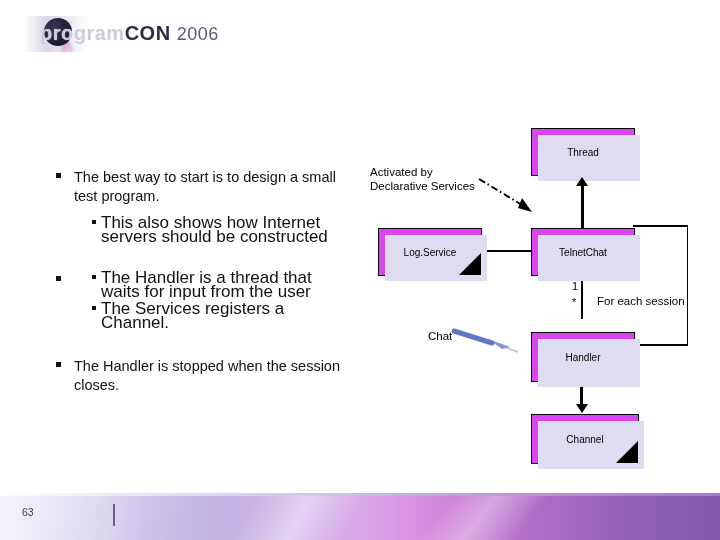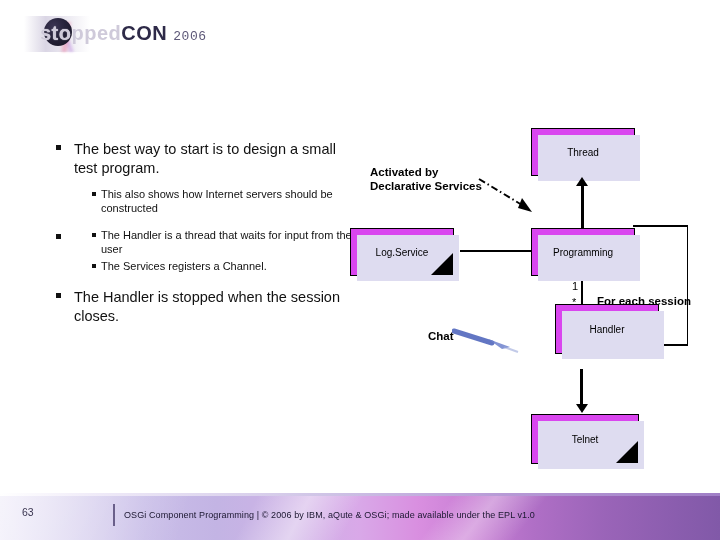--- a/index.html
+++ b/index.html
@@ -71,22 +71,21 @@
     font-weight: 700;
     text-shadow: 0 0 1px rgba(255,255,255,0.9);
   }
   .logo-con {
     color: #2e2a48;
     font-weight: 700;
   }
   .logo-year {
     color: #5d5878;
     font-weight: 400;
-    font-size: 13px;
-    font-family: Liberation Mono, monospace;
+    font-size: 18px;
   }
 
   
   #title {
     position: absolute;
     left: 18px;
     top: 70px;
     font-size: 27px;
     color: #2b2850;
     letter-spacing: 0.2px;
@@ -101,33 +100,34 @@
     width: 300px;
   }
   .blk { margin-bottom: 10px; }
   .b1 {
     position: relative;
     padding-left: 22px;
     font-size: 14.5px;
     line-height: 19px;
     color: #111111;
     margin-bottom: 6px;
+    margin-top: 28px;
   }
   .b1 .mk {
     position: absolute;
     left: 4px;
     top: 5px;
     width: 5px;
     height: 5px;
     background: #111111;
   }
   .b2 {
     position: relative;
     padding-left: 49px;
-    font-size: 11px;
+    font-size: 17px;
     line-height: 13.5px;
     color: #111111;
     margin-top: 4px;
   }
   .b2 .mk {
     position: absolute;
     left: 40px;
     top: 4px;
     width: 3.5px;
     height: 3.5px;
@@ -201,21 +201,20 @@
     z-index: 4;
   }
 
   .dlabel {
     position: absolute;
     font-size: 11.5px;
     color: #000000;
     line-height: 13.5px;
     white-space: pre-line;
     z-index: 4;
-    font-weight: bold;
   }
   .mult {
     position: absolute;
     font-size: 11px;
     color: #000000;
     z-index: 4;
   }
 
   #ds-arrow { position: absolute; left: 478px; top: 178px; z-index: 4; }
   #user-arrow { position: absolute; left: 452px; top: 328px; z-index: 4; }
@@ -294,21 +293,21 @@
 </style>
 </head>
 <body>
 
 <div id="slide">
 
   <div id="logo">
     <div id="logo-burst"></div>
     <div id="logo-rays"></div>
     <div id="logo-sphere"></div>
-    <div id="logo-text"><span class="logo-eclipse">stopped</span><span class="logo-con">CON</span> <span class="logo-year">2006</span></div>
+    <div id="logo-text"><span class="logo-eclipse">program</span><span class="logo-con">CON</span> <span class="logo-year">2006</span></div>
   </div>
 
 
   <div id="bullets">
 
     <div class="blk">
       <div class="b1"><span class="mk"></span><span>The best way to start is to design a small test program.</span></div>
     </div>
 
     <div class="blk">
@@ -343,39 +342,39 @@
     <div class="mult" style="left:572px; top:296px;">*</div>
 
     <div class="conn thick v" style="left:580px; top:369px; height:36px;"></div>
     <div class="arrowhead-down" style="left:575.5px; top:404px;"></div>
 
     <div class="node" style="left:531px; top:128px; width:104px; height:48px;">
       <span class="shadow"></span>
       <span>Thread</span>
     </div>
 
-    <div class="node" style="left:350px; top:228px; width:104px; height:48px;">
+    <div class="node" style="left:378px; top:228px; width:104px; height:48px;">
       <span class="shadow"></span>
       <span>Log.Service</span>
       <span class="corner-tri"></span>
     </div>
 
     <div class="node" style="left:531px; top:228px; width:104px; height:48px;">
       <span class="shadow"></span>
-      <span>Programming</span>
-    </div>
-
-    <div class="node" style="left:531px; top:304px; width:104px; height:50px;margin-left:24px;">
+      <span>TelnetChat</span>
+    </div>
+
+    <div class="node" style="left:531px; top:332px; width:104px; height:50px;">
       <span class="shadow"></span>
       <span>Handler</span>
     </div>
 
     <div class="node" style="left:531px; top:414px; width:108px; height:50px;">
       <span class="shadow"></span>
-      <span>Telnet</span>
+      <span>Channel</span>
       <span class="corner-tri"></span>
     </div>
 
     <div class="dlabel" style="left:370px; top:166px;">Activated by
 Declarative Services</div>
     <div class="dlabel" style="left:597px; top:295px;">For each session</div>
     <div class="dlabel" style="left:428px; top:330px;">Chat</div>
 
     <svg id="ds-arrow" width="60" height="36" viewBox="0 0 60 36">
       <path d="M1,1 L44,27" stroke="#000000" stroke-width="2" fill="none" stroke-dasharray="7,3,1.5,3"></path>
@@ -390,15 +389,14 @@
 
   </div>
 
   <div id="footer-topline"></div>
   <div id="footer-band">
     <div class="swoosh1"></div>
     <div class="swoosh2"></div>
   </div>
   <div id="slide-number">63</div>
   <div id="footer-sep"></div>
-  <div id="footer-text">OSGi Component Programming  | © 2006 by IBM, aQute &amp; OSGi; made available under the EPL v1.0</div>
 
 </div>
 
 </body></html>

